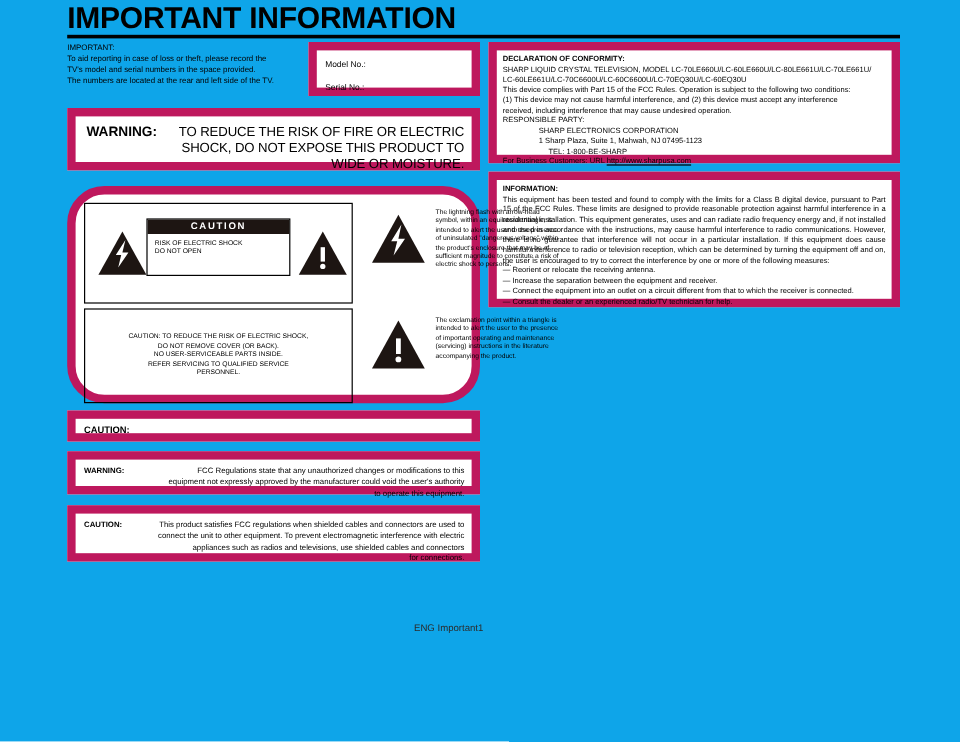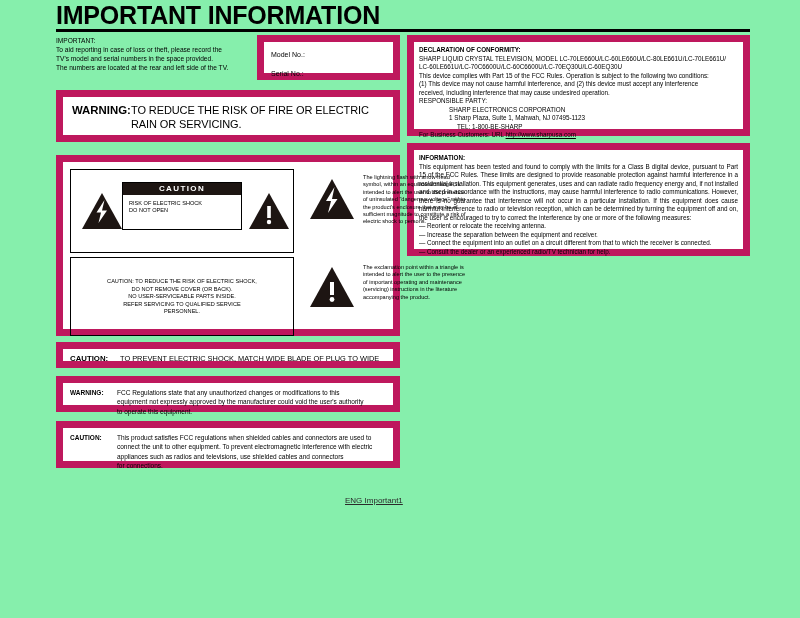--- a/index.html
+++ b/index.html
@@ -12,21 +12,21 @@
     width: 800px;
     height: 618px;
     font-family: "Liberation Sans", sans-serif;
     color: #000000;
     -webkit-font-smoothing: antialiased;
   }
   .page {
     position: relative;
     width: 800px;
     height: 618px;
-    background: #86efac;
+    background: #0ea5e9;
     overflow: hidden;
   }
 
   
   .page-title {
     position: absolute;
     left: 56px;
     top: 2px;
     font-size: 25px;
     font-weight: bold;
@@ -87,21 +87,21 @@
   .rt { font-size: 6.3px; line-height: 8.55px; }
   .rt b, .rt .hd { font-weight: bold; }
   .rt .hd { display:block; }
   .rt p { margin: 0; }
   .indent1 { padding-left: 30px; }
   .indent2 { padding-left: 38px; }
   .urlund { text-decoration: underline; }
 
   
   #safety-box {
-    left: 56px; top: 155px; width: 344px; height: 181px;
+    left: 56px; top: 155px; width: 344px; height: 181px; border-radius: 31px;
   }
   
   #safety-top-panel {
     position: absolute;
     left: 7px; top: 7px; width: 224px; height: 84px;
     border: 1px solid #000;
     box-sizing: border-box;
   }
   #safety-bottom-panel {
     position: absolute;
@@ -156,20 +156,21 @@
   
   #caution-plug-box { left: 56px; top: 342px; width: 344px; height: 26px; }
   #warning-fcc-box  { left: 56px; top: 376px; width: 344px; height: 36px; }
   #caution-shield-box { left: 56px; top: 421px; width: 344px; height: 47px; }
 
   .notice {
     position: relative;
     padding: 5px 6px 0 7px;
     font-size: 6.5px;
     line-height: 9.3px;
+    text-align: right;
   }
   .notice .kw {
     font-weight: bold;
     float: left;
   }
   .notice .txt-lg {
     font-size: 7.4px;
     line-height: 10.4px;
   }
   .notice .kw-lg {
@@ -183,24 +184,23 @@
   }
   .hang-lg {
     display: block;
     padding-left: 50px;
   }
 
   
   .footer {
     position: absolute;
     left: 345px;
-    top: 496px;
+    top: 519px;
     font-size: 8px;
     color: #2b2b2b;
-    text-decoration: underline;
   }
 </style>
 </head>
 <body>
 
 <div class="page">
 
   <div class="page-title">IMPORTANT INFORMATION</div>
   <div class="title-rule"></div>
 
@@ -238,23 +238,24 @@
       <p style="text-align:justify;">This equipment has been tested and found to comply with the limits for a Class B digital device, pursuant to Part 15 of the FCC Rules. These limits are designed to provide reasonable protection against harmful interference in a residential installation. This equipment generates, uses and can radiate radio frequency energy and, if not installed and used in accordance with the instructions, may cause harmful interference to radio communications. However, there is no guarantee that interference will not occur in a particular installation. If this equipment does cause harmful interference to radio or television reception, which can be determined by turning the equipment off and on, the user is encouraged to try to correct the interference by one or more of the following measures:</p>
       <p>— Reorient or relocate the receiving antenna.</p>
       <p>— Increase the separation between the equipment and receiver.</p>
       <p>— Connect the equipment into an outlet on a circuit different from that to which the receiver is connected.</p>
       <p>— Consult the dealer or an experienced radio/TV technician for help.</p>
     </div>
   </div>
 
   <div class="box" id="warning-main-box" style="left:56px; top:90px; width:344px; height:52px;">
     <div style="position:absolute; left:9px; top:7px; font-size:11.4px; font-weight:bold; line-height:13.6px;">WARNING:</div>
-    <div style="position:absolute; left:68px; top:7px; font-size:11px; line-height:13.6px; letter-spacing:-0.1px;">
+    <div style="position:absolute; left:86px; top:7px; font-size:11px; line-height:13.6px; letter-spacing:-0.1px;text-align:right;">
       <div>TO REDUCE THE RISK OF FIRE OR ELECTRIC</div>
-      <div>RAIN OR SERVICING.</div>
+      <div>SHOCK, DO NOT EXPOSE THIS PRODUCT TO</div>
+      <div>WIDE OR MOISTURE.</div>
     </div>
   </div>
 
   <div class="box" id="safety-box">
 
     <div id="safety-top-panel">
 
       <span class="bolt-tri-sm" style="position:absolute;">
         <svg width="42" height="38" viewBox="0 0 42 38" aria-hidden="true">
           <polygon points="21,1 41,37 1,37" fill="#1d1512"></polygon>
@@ -303,21 +304,20 @@
         <rect x="21" y="16" width="4" height="13" fill="#ffffff"></rect>
         <circle cx="23" cy="33.5" r="2.4" fill="#ffffff"></circle>
       </svg>
     </span>
     <div class="expl-text" style="left:300px; top:102px;">The exclamation point within a triangle is intended to alert the user to the presence of important operating and maintenance (servicing) instructions in the literature accompanying the product.</div>
   </div>
 
   <div class="box" id="caution-plug-box">
     <div class="notice">
       <span class="kw-lg">CAUTION:</span>
-      <span class="hang-lg txt-lg">TO PREVENT ELECTRIC SHOCK, MATCH WIDE BLADE OF PLUG TO WIDE</span>
     </div>
   </div>
 
   <div class="box" id="warning-fcc-box">
     <div class="notice">
       <span class="kw">WARNING:</span>
       <span class="hang">FCC Regulations state that any unauthorized changes or modifications to this</span>
       <span class="hang">equipment not expressly approved by the manufacturer could void the user's authority</span>
       <span class="hang">to operate this equipment.</span>
     </div>

